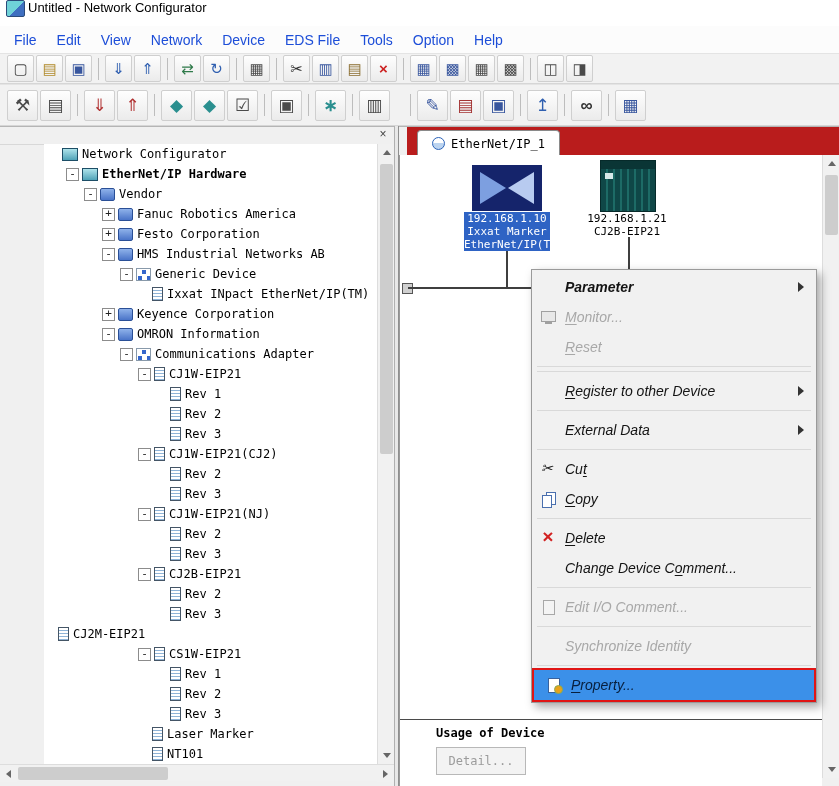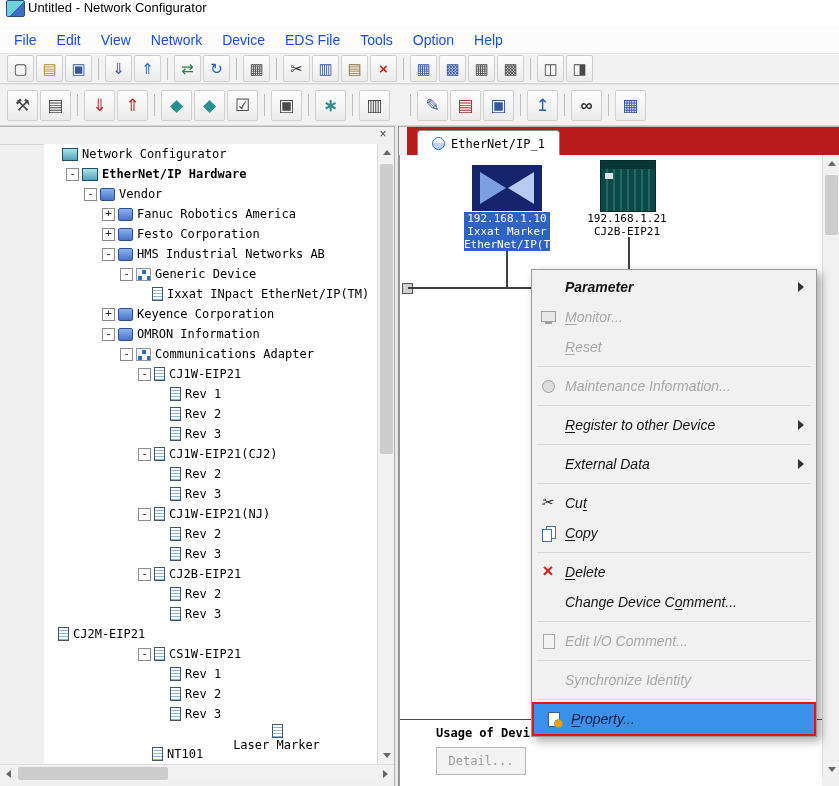--- a/index.html
+++ b/index.html
@@ -432,21 +432,21 @@
         <div class="tree-row" style="padding-left: 112px;">
           <div class="exp-space"></div>
           <div class="ticon ti-eds"></div>
           <span class="tlabel">Rev 2</span>
         </div>
         <div class="tree-row" style="padding-left: 112px;">
           <div class="exp-space"></div>
           <div class="ticon ti-eds"></div>
           <span class="tlabel">Rev 3</span>
         </div>
-        <div class="tree-row" style="padding-left: 94px; flex-direction: column;">
+        <div class="tree-row" style="padding-left: 94px;">
           <div class="exp-space"></div>
           <div class="ticon ti-eds"></div>
           <span class="tlabel">Laser Marker</span>
         </div>
         <div class="tree-row" style="padding-left: 94px;">
           <div class="exp-space"></div>
           <div class="ticon ti-eds"></div>
           <span class="tlabel">NT101</span>
         </div>
       </div>
@@ -525,24 +525,20 @@
       </div>
       <div class="cm-item disabled">
         <div class="mic mic-monitor"></div>
         <span class="cm-label"><u>M</u>onitor...</span>
       </div>
       <div class="cm-item disabled">
         <div class="mic"></div>
         <span class="cm-label"><u>R</u>eset</span>
       </div>
       <div class="cm-sep"></div>
-      <div class="cm-item disabled">
-        <div class="mic mic-maintenance"></div>
-        <span class="cm-label">Maintenance Information...</span>
-      </div>
       <div class="cm-sep"></div>
       <div class="cm-item">
         <div class="mic"></div>
         <span class="cm-label"><u>R</u>egister to other Device</span>
         <div class="cm-arrow"></div>
       </div>
       <div class="cm-sep"></div>
       <div class="cm-item">
         <div class="mic"></div>
         <span class="cm-label">External Data</span>

